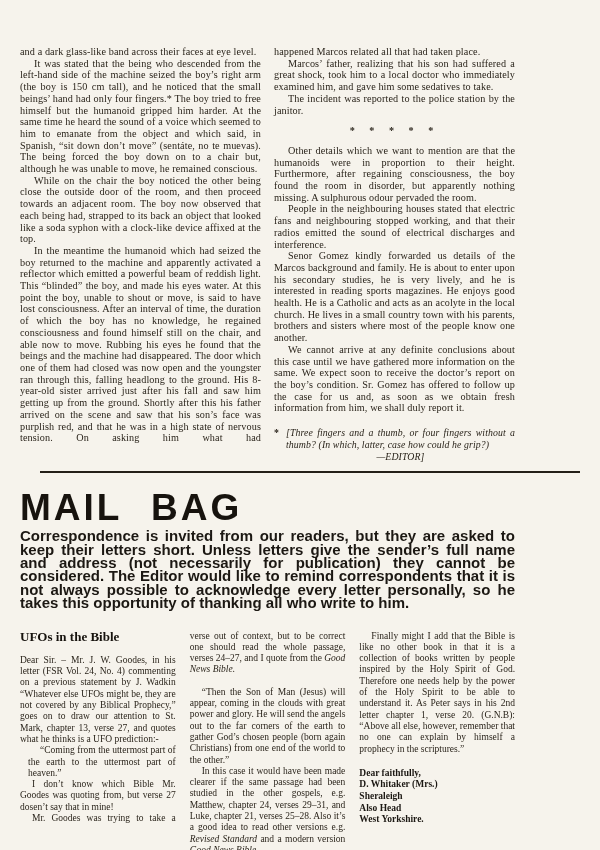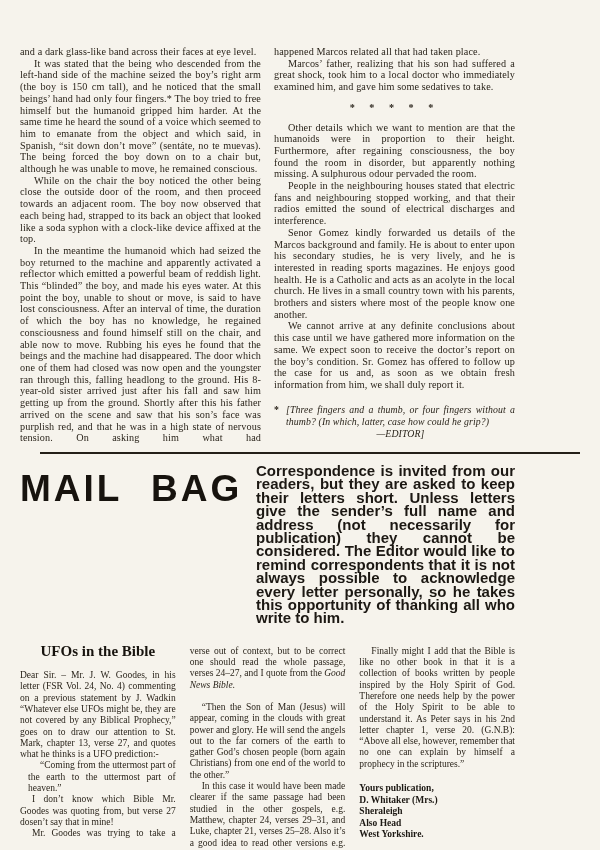--- a/index.html
+++ b/index.html
@@ -44,21 +44,21 @@
   .footnote .fn-body { font-style:italic; text-align:justify; }
   .footnote .fn-attr { text-align:center; font-style:italic; }
   
   .rule {
     height:2px;
     background:#241f18;
     margin:8px 0 0 20px;
     width:540px;
   }
   
-  .mailbag-row { display:flex; margin-top:10px; }
+  .mailbag-row { display:flex; margin-top:10px;flex-direction:column; }
   .mailbag-title {
     font-family:"Liberation Sans","DejaVu Sans",sans-serif;
     font-weight:bold;
     font-size:37px;
     letter-spacing:3px;
     word-spacing:16px;
     width:236px;
     padding-top:4px;
     color:#17130e;
   }
@@ -77,23 +77,23 @@
     width:178px;
     font-size:9.5px;
     line-height:11.3px;
     text-align:justify;
   }
   .letter-col p { margin:0; }
   .letter-col p.indent { text-indent:12px; }
   .letter-col p.just-last { text-align-last: justify; }
   .letter-col p.gap-above { margin-top:11px; }
   .letter-heading {
-    text-align:center;
+    text-align:left;
     font-weight:bold;
-    font-size:15px;
+    font-size:13px;
     margin-bottom:13px;
     color:#17130e;
   }
   .quote-block {
     margin:11px 0;
     padding-left:8px;
     text-indent:12px;
   }
   .signature {
     margin-top:13px;
@@ -110,20 +110,21 @@
   <div class="top-article">
     <div class="article-col">
       <p>and a dark glass-like band across their faces at eye level.</p>
       <p class="indent">It was stated that the being who descended from the left-hand side of the machine seized the boy’s right arm (the boy is 150 cm tall), and he noticed that the small beings’ hand had only four fingers.* The boy tried to free himself but the humanoid gripped him harder. At the same time he heard the sound of a voice which seemed to him to emanate from the object and which said, in Spanish, “sit down don’t move” (sentáte, no te muevas). The being forced the boy down on to a chair but, although he was unable to move, he remained conscious.</p>
       <p class="indent">While on the chair the boy noticed the other being close the outside door of the room, and then proceed towards an adjacent room. The boy now observed that each being had, strapped to its back an object that looked like a soda syphon with a clock-like device affixed at the top.</p>
       <p class="indent just-last">In the meantime the humanoid which had seized the boy returned to the machine and apparently activated a reflector which emitted a powerful beam of reddish light. This “blinded” the boy, and made his eyes water. At this point the boy, unable to shout or move, is said to have lost consciousness. After an interval of time, the duration of which the boy has no knowledge, he regained consciousness and found himself still on the chair, and able now to move. Rubbing his eyes he found that the beings and the machine had disappeared. The door which one of them had closed was now open and the youngster ran through this, falling headlong to the ground. His 8-year-old sister arrived just after his fall and saw him getting up from the ground. Shortly after this his father arrived on the scene and saw that his son’s face was purplish red, and that he was in a high state of nervous tension. On asking him what had</p>
     </div>
     <div class="article-col">
       <p>happened Marcos related all that had taken place.</p>
       <p class="indent">Marcos’ father, realizing that his son had suffered a great shock, took him to a local doctor who immediately examined him, and gave him some sedatives to take.</p>
+      <p class="indent">The incident was reported to the police station by the janitor.</p>
       <div class="stars">* * * * *</div>
       <p class="indent">Other details which we want to mention are that the humanoids were in proportion to their height. Furthermore, after regaining consciousness, the boy found the room in disorder, but apparently nothing missing. A sulphurous odour pervaded the room.</p>
       <p class="indent">People in the neighbouring houses stated that electric fans and neighbouring stopped working, and that their radios emitted the sound of electrical discharges and interference.</p>
       <p class="indent">Senor Gomez kindly forwarded us details of the Marcos background and family. He is about to enter upon his secondary studies, he is very lively, and he is interested in reading sports magazines. He enjoys good health. He is a Catholic and acts as an acolyte in the local church. He lives in a small country town with his parents, brothers and sisters where most of the people know one another.</p>
       <p class="indent">We cannot arrive at any definite conclusions about this case until we have gathered more information on the same. We expect soon to receive the doctor’s report on the boy’s condition. Sr. Gomez has offered to follow up the case for us and, as soon as we obtain fresh information from him, we shall duly report it.</p>
       <div class="footnote">
         <span class="fn-marker">*</span>
         <span>
           <span class="fn-body" style="display:block">[Three fingers and a thumb, or four fingers without a thumb? (In which, latter, case how could he grip?)</span>
           <span class="fn-attr" style="display:block">—EDITOR]</span>
@@ -151,21 +152,21 @@
 
     <div class="letter-col">
       <p><span>verse out of context, but to be correct one should read the whole passage, verses 24–27, and I quote from the </span><i>Good News Bible.</i></p>
       <p class="indent gap-above">“Then the Son of Man (Jesus) will appear, coming in the clouds with great power and glory. He will send the angels out to the far corners of the earth to gather God’s chosen people (born again Christians) from one end of the world to the other.”</p>
       <p class="indent"><span>In this case it would have been made clearer if the same passage had been studied in the other gospels, e.g. Matthew, chapter 24, verses 29–31, and Luke, chapter 21, verses 25–28. Also it’s a good idea to read other versions e.g. </span><i>Revised Standard</i><span> and a modern version </span><i>Good News Bible</i><span>.</span></p>
     </div>
 
     <div class="letter-col">
       <p class="indent">Finally might I add that the Bible is like no other book in that it is a collection of books written by people inspired by the Holy Spirit of God. Therefore one needs help by the power of the Holy Spirit to be able to understand it. As Peter says in his 2nd letter chapter 1, verse 20. (G.N.B): “Above all else, however, remember that no one can explain by himself a prophecy in the scriptures.”</p>
       <div class="signature">
-        <div>Yours publication,</div>
+        <div>Dear faithfully,</div>
         <div>D. Whitaker (Mrs.)</div>
         <div>Sheraleigh</div>
         <div>Also Head</div>
         <div>West Yorkshire.</div>
       </div>
     </div>
 
   </div>
 </div>
 

